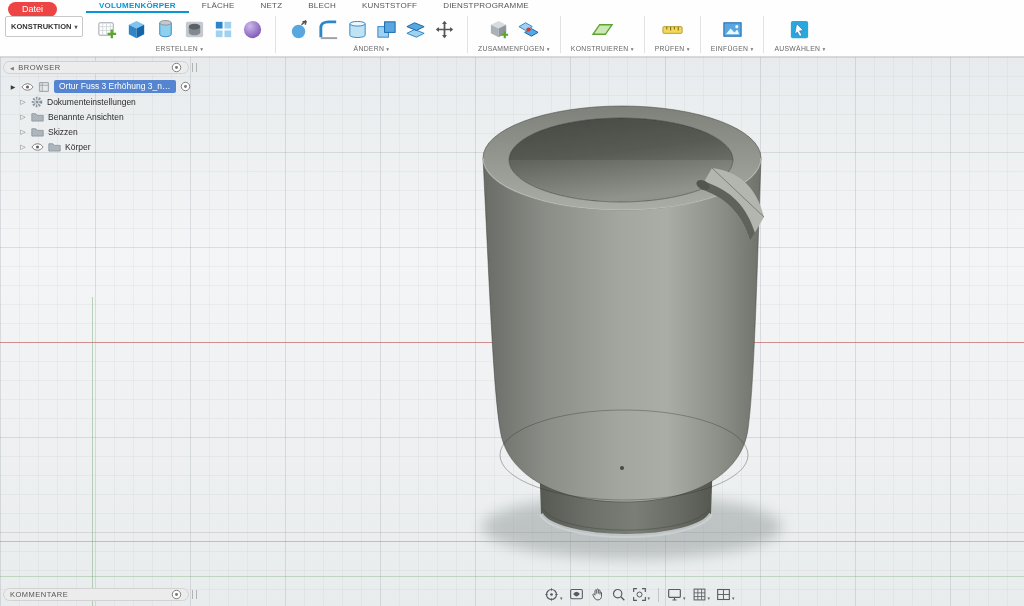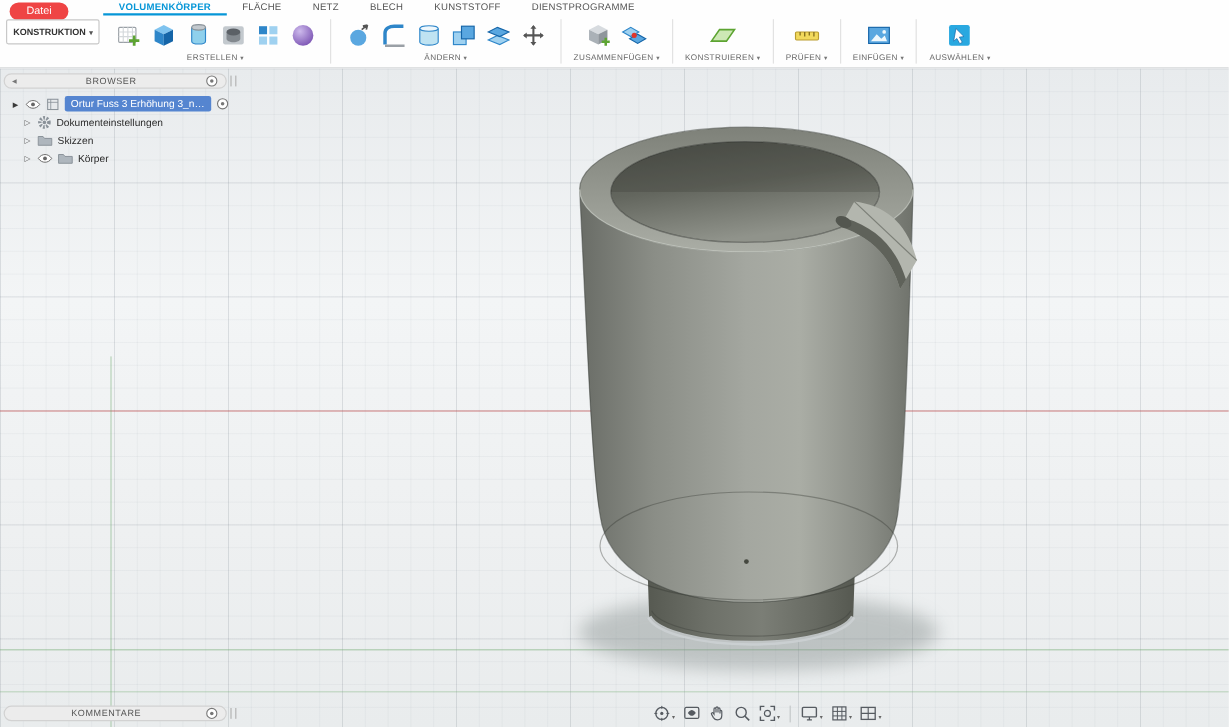--- a/index.html
+++ b/index.html
@@ -49,21 +49,21 @@
   #groups { position:absolute; left:86px; top:13px; right:0; height:43px; display:flex; align-items:stretch; }
   .tb-group { display:flex; flex-direction:column; align-items:center; justify-content:space-between; padding:1px 8px 2px; }
   .tb-icons { display:flex; align-items:center; gap:3px; flex:1; }
   .tb-icon { background:none; border:none; width:26px; height:26px; display:flex; align-items:center; justify-content:center; cursor:default; }
   .tb-label { background:none; border:none; font-family:inherit; font-size:6.8px; color:#666; letter-spacing:.3px; white-space:nowrap; cursor:default; padding:0 0 2px; }
   .tb-label .caret { font-size:5.5px; color:#777; }
   .tb-divider { width:1px; background:#e2e2e2; margin:3px 2px; }
 
   
   #browser { position:absolute; left:3px; top:61px; width:215px; z-index:2; }
-  .panel-row { display:flex; align-items:center; gap:3px;text-align:center; }
+  .panel-row { display:flex; align-items:center; gap:3px; }
   .panel-bar {
     width:186px; height:13px; background:#ececec; border:1px solid #d2d2d2; border-radius:7px;
     display:flex; align-items:center; gap:4px; font-size:7.5px; color:#555; letter-spacing:.5px; padding:0 6px;
   }
   .panel-bar .ptitle { flex:1; }
   .collapse { font-size:5px; color:#777; }
   .grip { width:5px; height:9px; border-left:1px solid #b3b3b3; border-right:1px solid #b3b3b3; }
   #tree { margin-top:5px; }
   .tree-row { display:flex; align-items:center; height:15px; gap:4px; padding-left:6px; font-size:8.5px; color:#2b2b2b; }
   .tree-row.child { padding-left:16px; }
@@ -390,20 +390,30 @@
         <span class="tree-label">Dokumenteinstellungen</span>
       </div>
       <div class="tree-row child">
         <span class="arrow">▷</span>
 
         <span class="ticon">
           <svg viewBox="0 0 16 12" width="13" height="10">
             <path d="M1 2h5l1.5 2H15v7H1z" fill="#aeb6bd" stroke="#8a9299"></path>
           </svg>
         </span>
+        <span class="tree-label">Benannte Ansichten</span>
+      </div>
+      <div class="tree-row child">
+        <span class="arrow">▷</span>
+
+        <span class="ticon">
+          <svg viewBox="0 0 16 12" width="13" height="10">
+            <path d="M1 2h5l1.5 2H15v7H1z" fill="#aeb6bd" stroke="#8a9299"></path>
+          </svg>
+        </span>
         <span class="tree-label">Skizzen</span>
       </div>
       <div class="tree-row child">
         <span class="arrow">▷</span>
         <span class="ticon">
           <svg viewBox="0 0 16 10" width="13" height="8">
             <path d="M1 5c2.2-3 4.5-4 7-4s4.8 1 7 4c-2.2 3-4.5 4-7 4S3.2 8 1 5z" fill="#fff" stroke="#666"></path>
             <circle cx="8" cy="5" r="2" fill="#666"></circle>
           </svg>
         </span>

